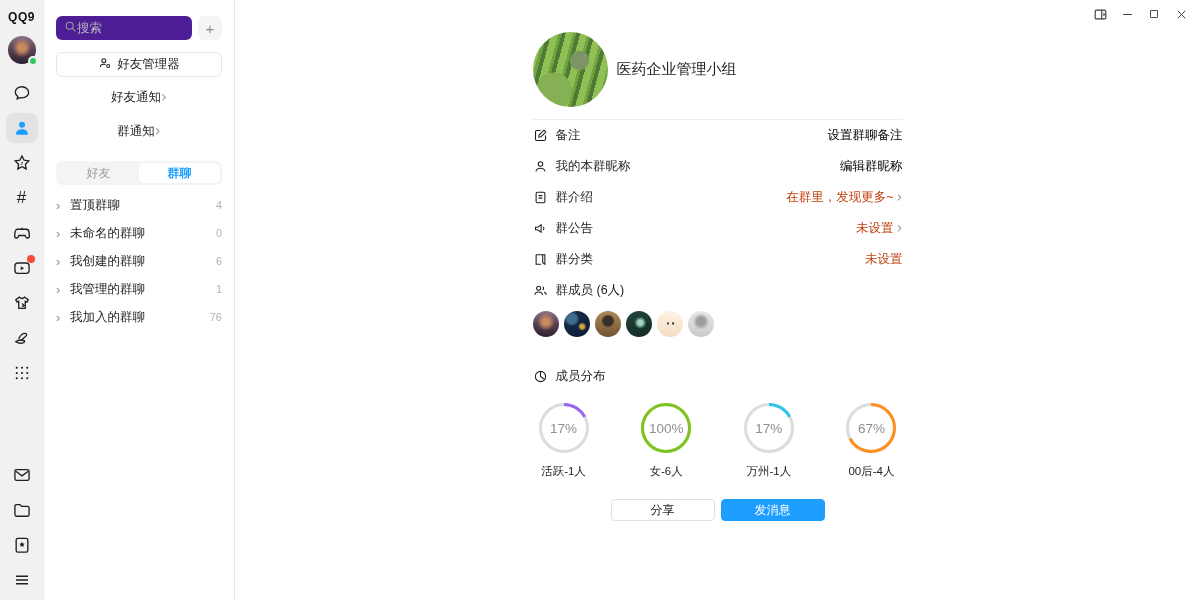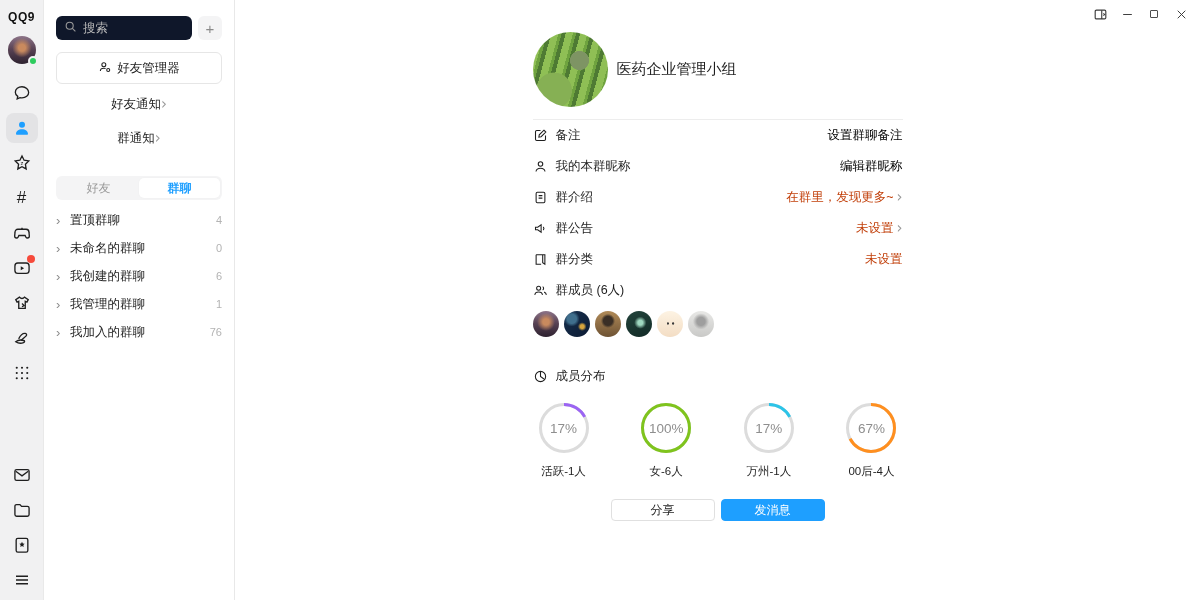--- a/index.html
+++ b/index.html
@@ -18,27 +18,27 @@
   .rail-btn { width:32px; height:30px; display:flex; align-items:center; justify-content:center; margin-bottom:5px; border-radius:8px; position:relative; color:#1f1f1f; }
   .rail-btn.active { background:#e3e3e5; }
   .rail-btn svg { display:block; }
   .rail-spacer { flex:1; }
   .red-dot { position:absolute; top:2px; right:3px; width:8px; height:8px; border-radius:50%; background:#f64a3b; }
   .hash-glyph { font-size:17px; font-weight:500; color:#1f1f1f; }
 
   
   .panel { width:191px; background:#fff; border-right:1px solid #e8e8e8; padding:16px 12px 0 12px; }
   .search-row { display:flex; gap:6px; }
-  .search-box { flex:1; height:24px; background:#0f172a; border-radius:6px; display:flex; align-items:center; padding:0 8px; gap:6px; }
+  .search-box { flex:1; height:24px; background:#4c1d95; border-radius:6px; display:flex; align-items:center; padding:0 8px; }
   .search-box .ph { font-size:12.5px; color:#b9b9b9; }
   .add-btn { width:24px; height:24px; background:#f4f4f5; border:none; border-radius:6px; color:#8a8a8a; font-size:15px; line-height:1; cursor:pointer; }
-  .fm-btn { margin-top:12px; width:100%; height:32px; background:#fff; border:1px solid #e6e6e6; border-radius:6px; display:flex; align-items:center; justify-content:center; gap:5px; font-size:12.5px; color:#1f1f1f; cursor:pointer; }
+  .fm-btn { margin-top:12px; width:100%; height:25px; background:#fff; border:1px solid #e6e6e6; border-radius:6px; display:flex; align-items:center; justify-content:center; gap:5px; font-size:12.5px; color:#1f1f1f; cursor:pointer; }
   .notif { height:27px; margin-top:7px; display:flex; align-items:center; justify-content:center; font-size:12.5px; }
   .chev { color:#9a9a9a; font-size:15px; line-height:1; font-family:"DejaVu Sans",sans-serif; }
-  .tabs { margin-top:24px; height:24px; background:#f4f4f5; border-radius:6px; display:flex; padding:2px;text-align:center; }
+  .tabs { margin-top:16px; height:24px; background:#f4f4f5; border-radius:6px; display:flex; padding:2px;text-align:center; }
   .tab { flex:1; display:flex; align-items:center; justify-content:center; font-size:12px; color:#9a9a9a; border-radius:5px; cursor:pointer; }
   .tab.active { background:#fff; color:#1e9fff; font-weight:bold; box-shadow:0 0 2px rgba(0,0,0,0.04); }
   .glist { margin-top:6px; }
   .grow { height:28px; display:flex; align-items:center; font-size:12.5px; }
   .grow .arrow { width:14px; color:#8a8a8a; font-size:13px; }
   .grow .glabel { flex:1; }
   .grow .gcount { color:#b3b3b3; font-size:11px; }
 
   
   .main { flex:1; position:relative; background:#fff; }

